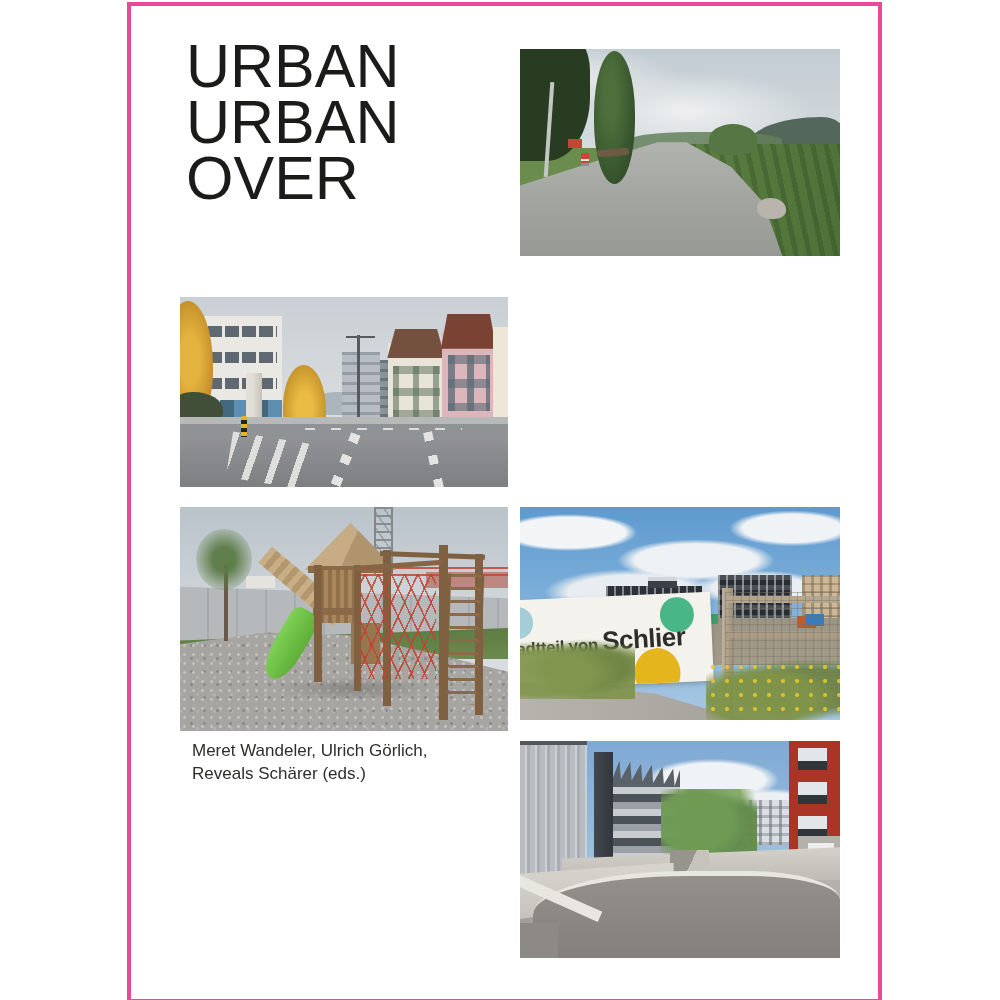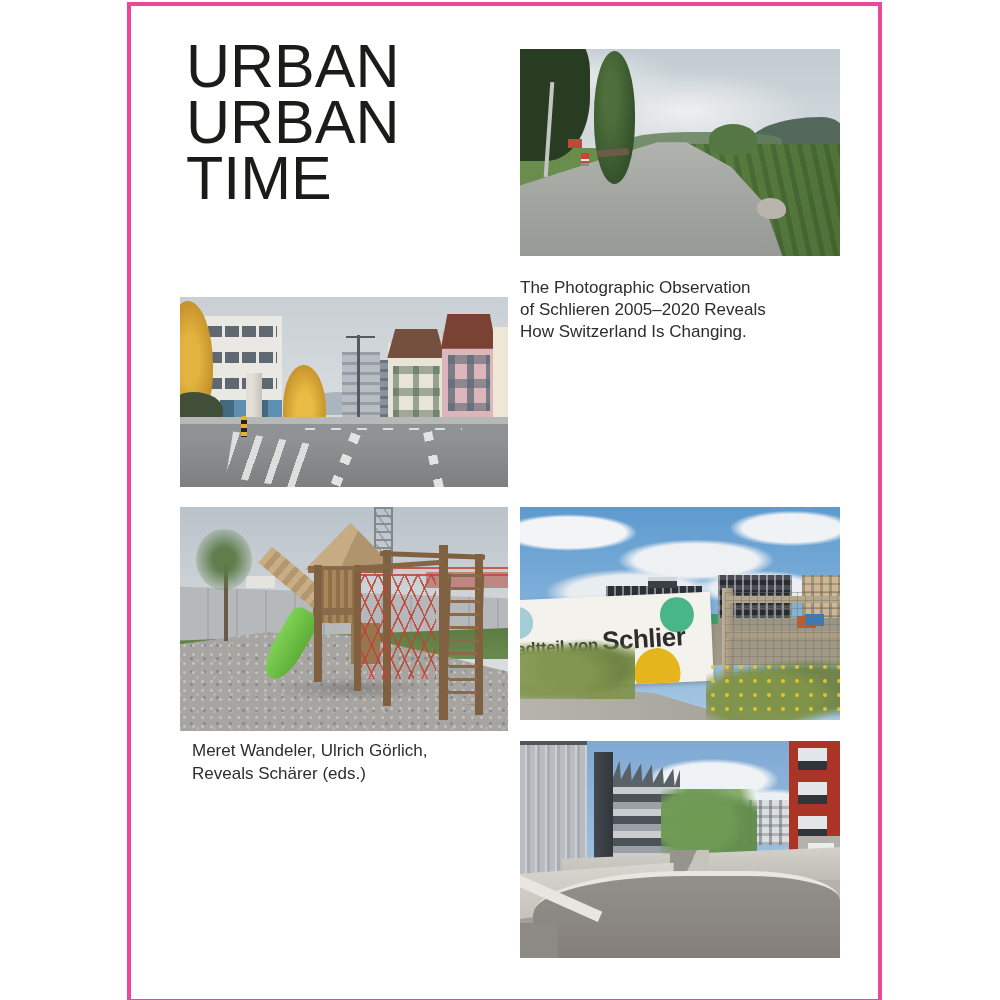--- a/index.html
+++ b/index.html
@@ -206,45 +206,40 @@
 </style>
 </head>
 <body>
 
 <div class="page">
   <div class="cover">
 
     <div class="title">
       <div>URBAN</div>
       <div>URBAN</div>
-      <div>TIME</div>
+      <div>OVER</div>
     </div>
 
     <div class="ph p1">
       <div class="p1-sky"></div>
       <div class="p1-hill"></div>
       <div class="p1-distant"></div>
       <div class="p1-field"></div>
       <div class="p1-grass-left"></div>
       <div class="p1-road"></div>
       <div class="p1-conifers"></div>
       <div class="p1-poplar"></div>
       <div class="p1-bush-right"></div>
       <div class="p1-pole"></div>
       <div class="p1-shed"></div>
       <div class="p1-sign"></div>
       <div class="p1-log"></div>
       <div class="p1-rock"></div>
     </div>
 
-    <div class="subtitle">
-      <div>The Photographic Observation</div>
-      <div>of Schlieren 2005–2020 Reveals</div>
-      <div>How Switzerland Is Changing.</div>
-    </div>
 
     <div class="ph p2">
       <div class="p2-sky"></div>
       <div class="p2-hill"></div>
       <div class="p2-bldgL">
         <div class="p2-bldgL-win"></div>
         <div class="p2-shopband"></div>
       </div>
       <div class="p2-treeL"></div>
       <div class="p2-bush"></div>

